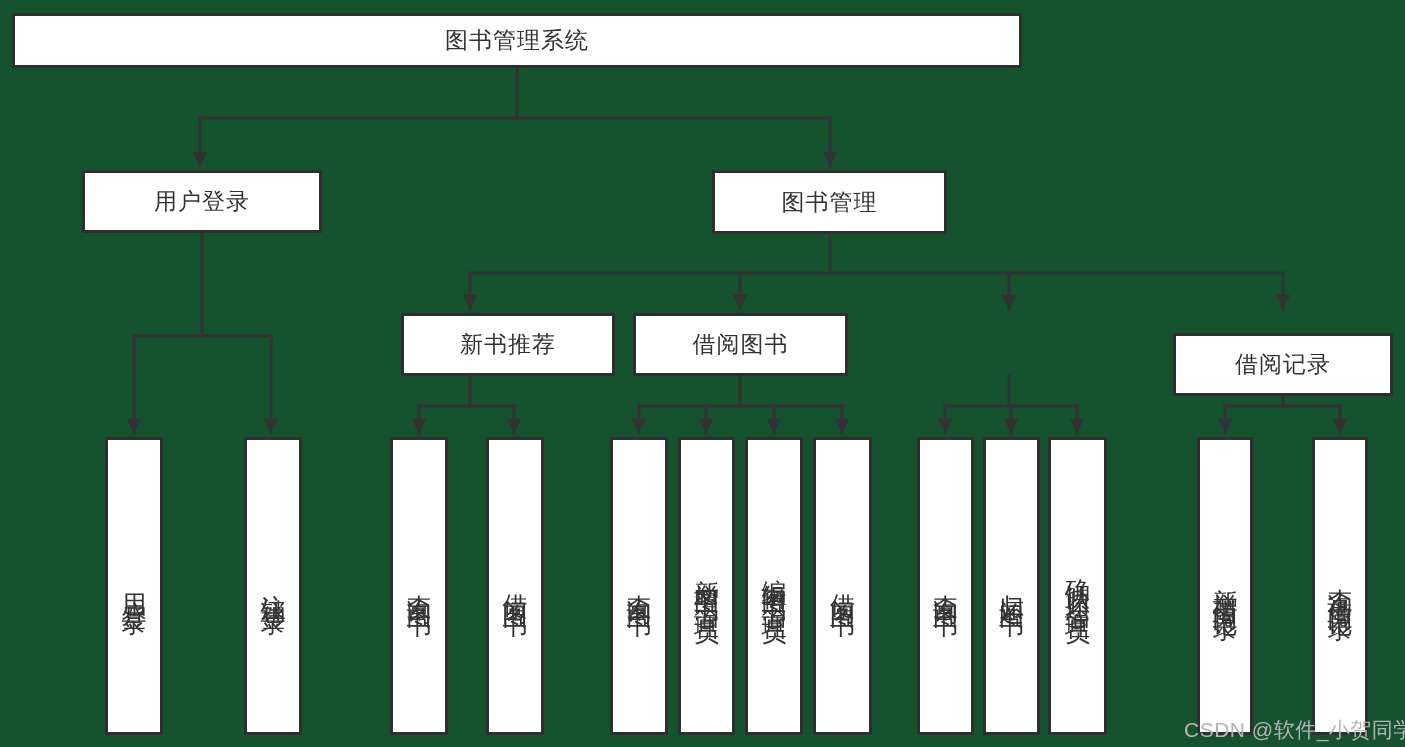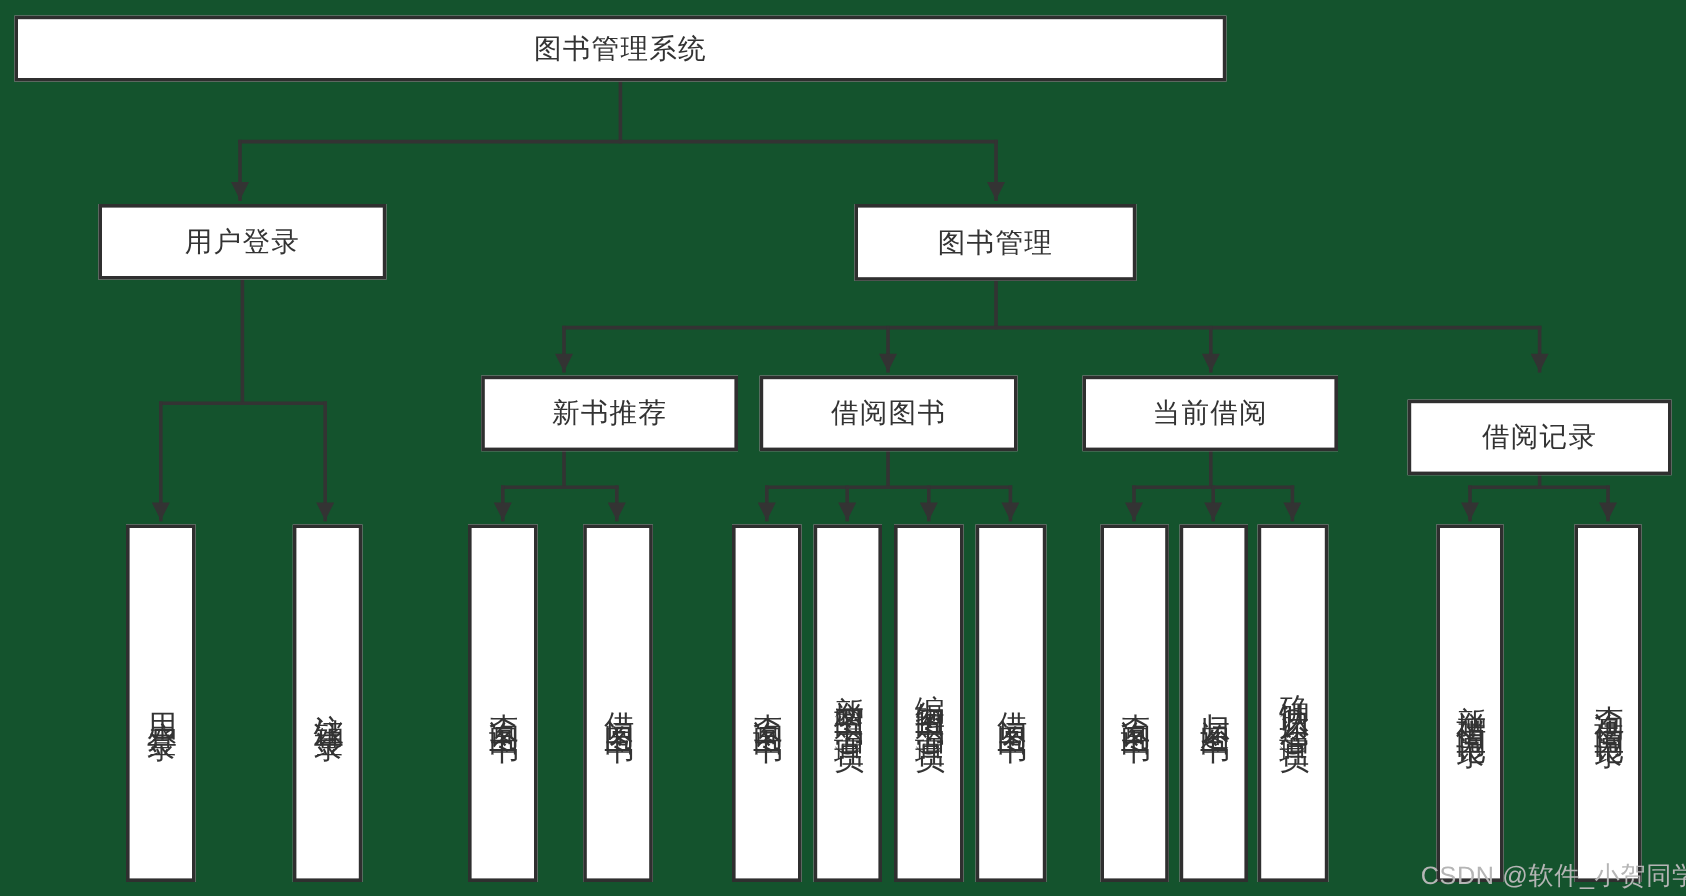--- a/index.html
+++ b/index.html
@@ -118,23 +118,20 @@
   <div class="box h" style="left:712px; top:170px; width:235px; height:64px;">
     <span>图书管理</span>
   </div>
 
   <div class="box h" style="left:363px; top:313px; width:214px; height:63px;margin-left:38px;">
     <span>新书推荐</span>
   </div>
   <div class="box h" style="left:633px; top:313px; width:215px; height:63px;">
     <span>借阅图书</span>
   </div>
-  <div class="box h" style="left:902px; top:313px; width:213px; height:63px;">
-    <span>当前借阅</span>
-  </div>
   <div class="box h" style="left:1173px; top:313px; width:220px; height:63px;margin-top:20px;">
     <span>借阅记录</span>
   </div>
 
   <div class="box v" style="left:105px; top:437px; width:58px; height:298px;">
     <span>用户登录</span>
   </div>
   <div class="box v" style="left:244px; top:437px; width:58px; height:298px;">
     <span>注销登录</span>
   </div>

